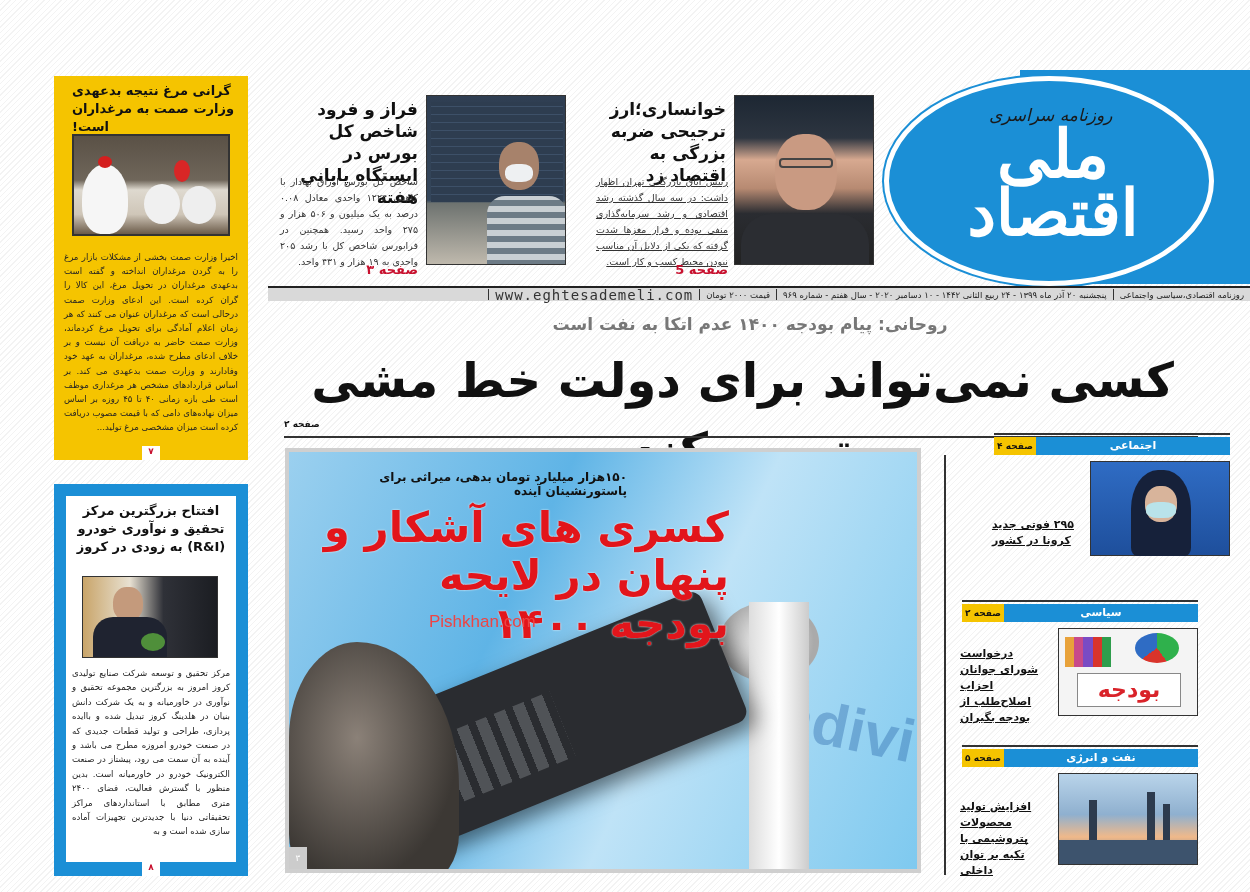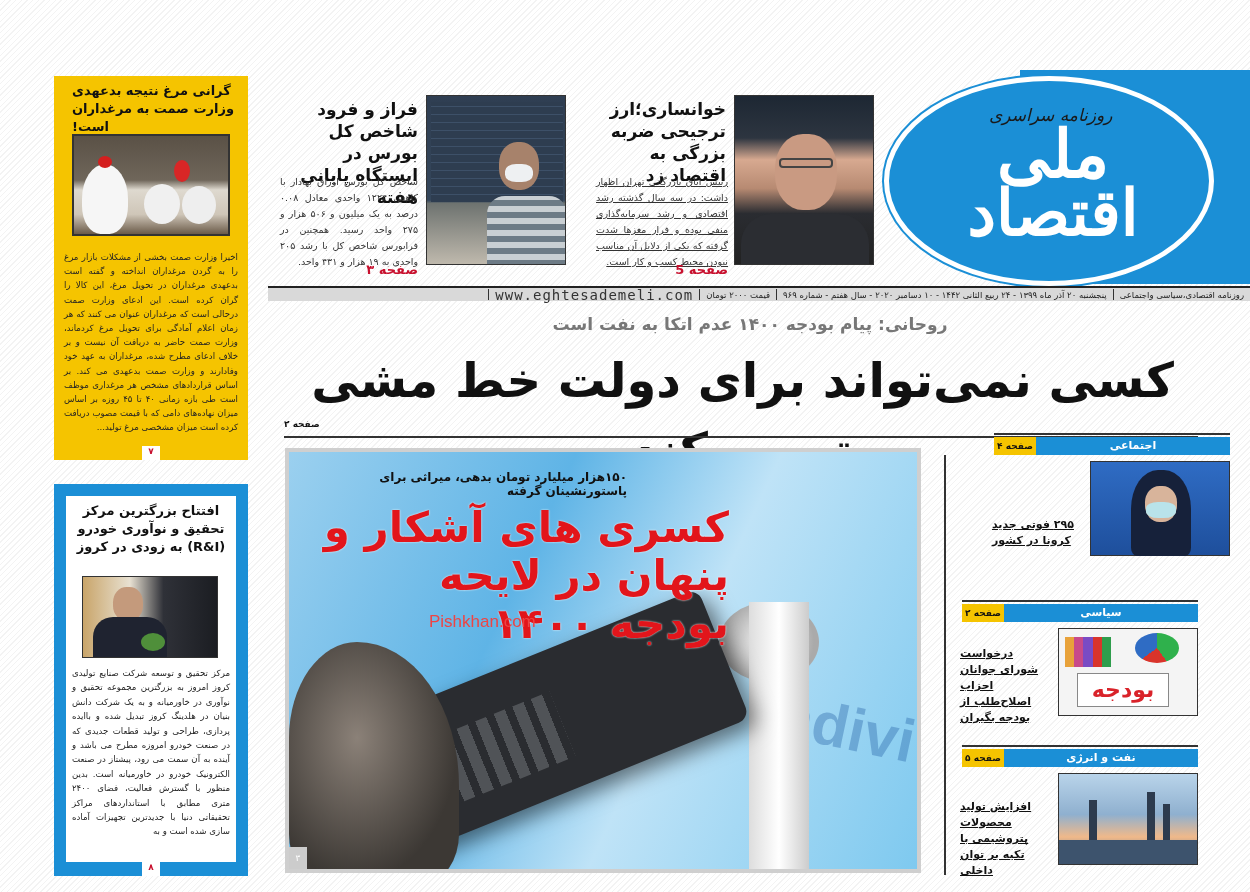--- a/index.html
+++ b/index.html
@@ -133,21 +133,21 @@
 <div class="abs hl-rule"></div>
 
 <div class="abs feature">
   <div class="bg-text">Indivi</div>
   <div class="roll-top"></div>
   <div class="paper-roll"></div>
   <div class="calc">
       <div class="calc-keys"></div>
     </div>
   <div class="hand"></div>
-  <div class="feat-kicker">۱۵۰هزار میلیارد تومان بدهی، میراثی برای پاستورنشینان گرفته</div>
+  <div class="feat-kicker">۱۵۰هزار میلیارد تومان بدهی، میراثی برای پاستورنشینان آینده</div>
   <div class="feat-title">کسری های آشکار و پنهان در لایحه بودجه ۱۴۰۰</div>
   <div class="watermark">Pishkhan.com</div>
   <div class="feat-num">۳</div>
 </div>
 
 <div class="abs rcol-rule"></div>
 
 <div class="rsec" style="top:433px;height:140px;margin-left:32px;">
   <div class="top-rule"></div>
   <div class="bar">
@@ -164,21 +164,21 @@
 
 <div class="rsec" style="top:600px;height:140px;">
   <div class="top-rule"></div>
   <div class="bar">
     <div class="pg">صفحه ۲</div>
     <div class="cat">سیاسی</div>
   </div>
   <div class="img" style="top:28px;height:88px;background:#f4f4f4;overflow:hidden;">
     <div style="position:absolute;left:6px;top:8px;width:46px;height:30px;background:linear-gradient(90deg,#e8a23a 0 20%,#c84a8a 20% 40%,#7a4bc4 40% 60%,#d9342b 60% 80%,#2f9d4c 80%);"></div>
     <div style="position:absolute;left:76px;top:4px;width:44px;height:30px;border-radius:50%;background:conic-gradient(#2fb14c 0 40%,#d9342b 40% 65%,#2f6cc4 65%);"></div>
-    <div style="position:absolute;left:18px;top:44px;width:92px;height:34px;background:#fff;border:1px solid #888;color:#d9232a;font-weight:bold;font-size:22px;text-align:center;line-height:32px;direction:rtl;">بودجه</div>
+    <div style="position:absolute;left:18px;top:44px;width:104px;height:34px;background:#fff;border:1px solid #888;color:#d9232a;font-weight:bold;font-size:22px;text-align:center;line-height:32px;direction:rtl;">بودجه</div>
   </div>
   <div class="title" style="top:46px;">درخواست شورای جوانان احزاب اصلاح‌طلب از بودجه بگیران</div>
 </div>
 
 <div class="rsec" style="top:745px;height:130px;">
   <div class="top-rule"></div>
   <div class="bar">
     <div class="pg">صفحه ۵</div>
     <div class="cat">نفت و انرژی</div>
   </div>

